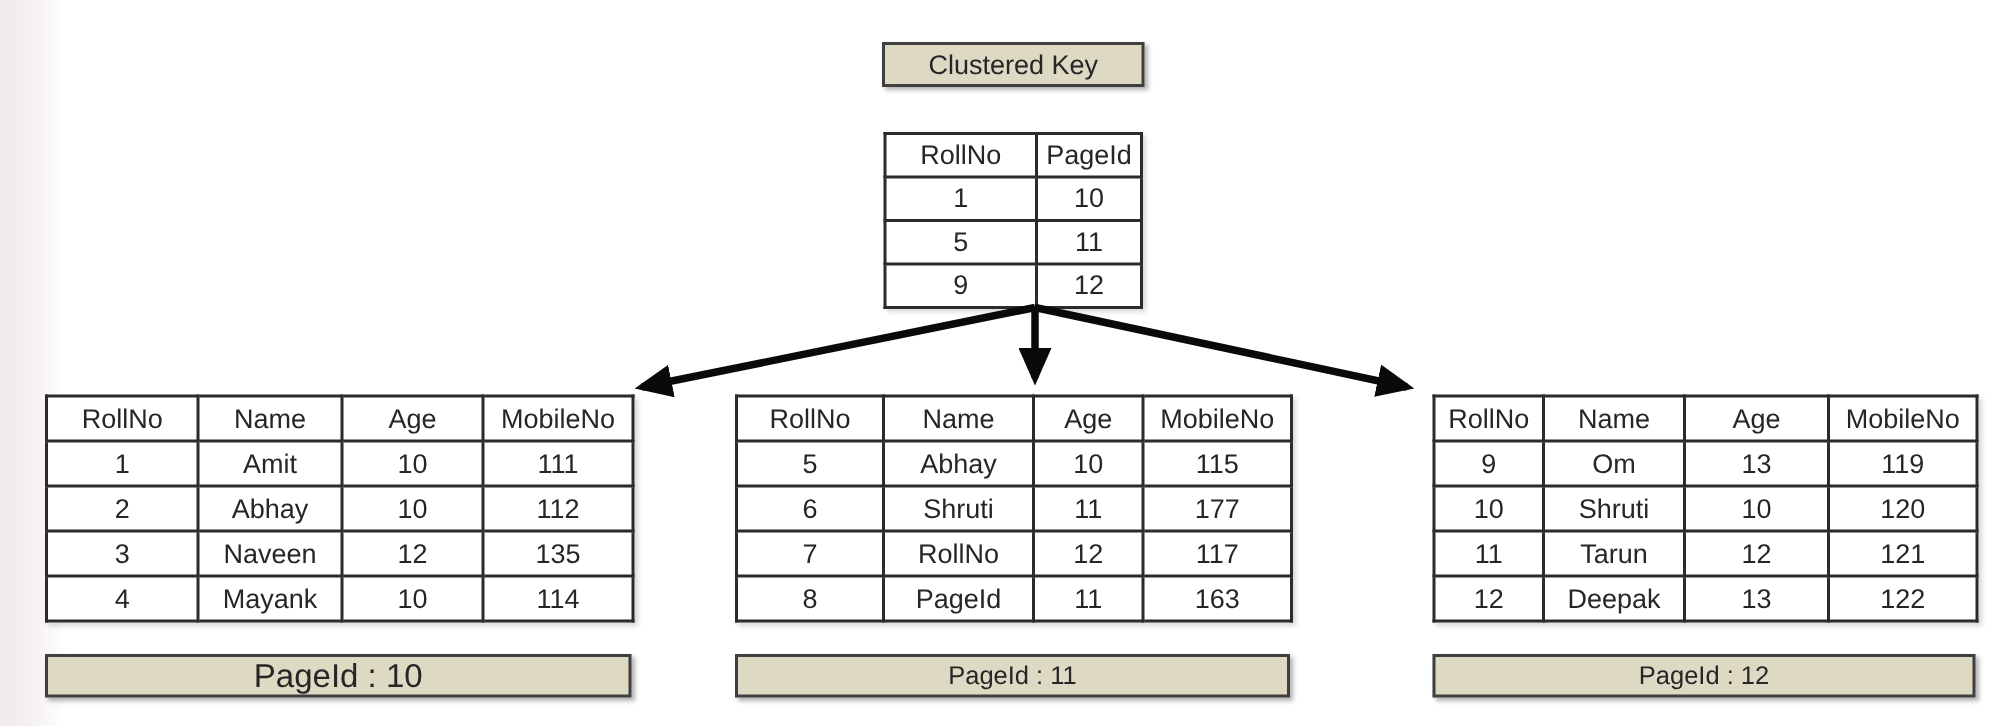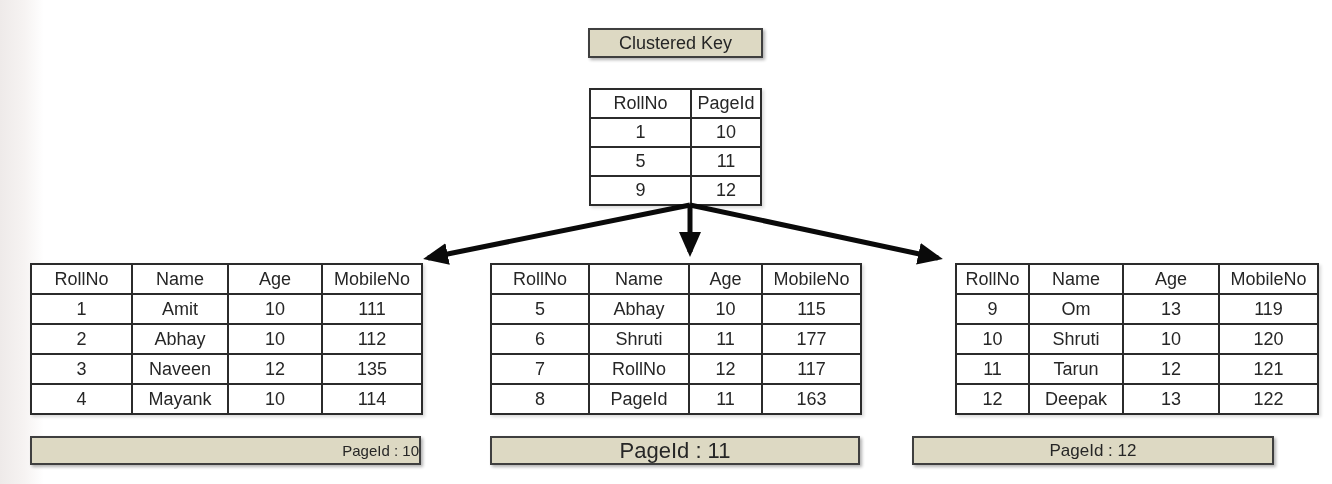--- a/index.html
+++ b/index.html
@@ -209,23 +209,23 @@
       </tr>
       <tr>
         <td>12</td>
         <td>Deepak</td>
         <td>13</td>
         <td>122</td>
       </tr>
     </tbody>
   </table>
 
-  <div class="box" style="left:30px;top:436px;width:391px;height:29px;font-size:15px;justify-content:flex-end;">
+  <div class="box" style="left:30px;top:436px;width:391px;height:29px;font-size:22px;">
     <span>PageId : 10</span>
   </div>
-  <div class="box" style="left:490px;top:436px;width:370px;height:29px;font-size:22px;">
+  <div class="box" style="left:490px;top:436px;width:370px;height:29px;font-size:17px;">
     <span>PageId : 11</span>
   </div>
-  <div class="box" style="left:912px;top:436px;width:362px;height:29px;font-size:17px;">
+  <div class="box" style="left:955px;top:436px;width:362px;height:29px;font-size:17px;">
     <span>PageId : 12</span>
   </div>
 
 </div>
 
 </body></html>

